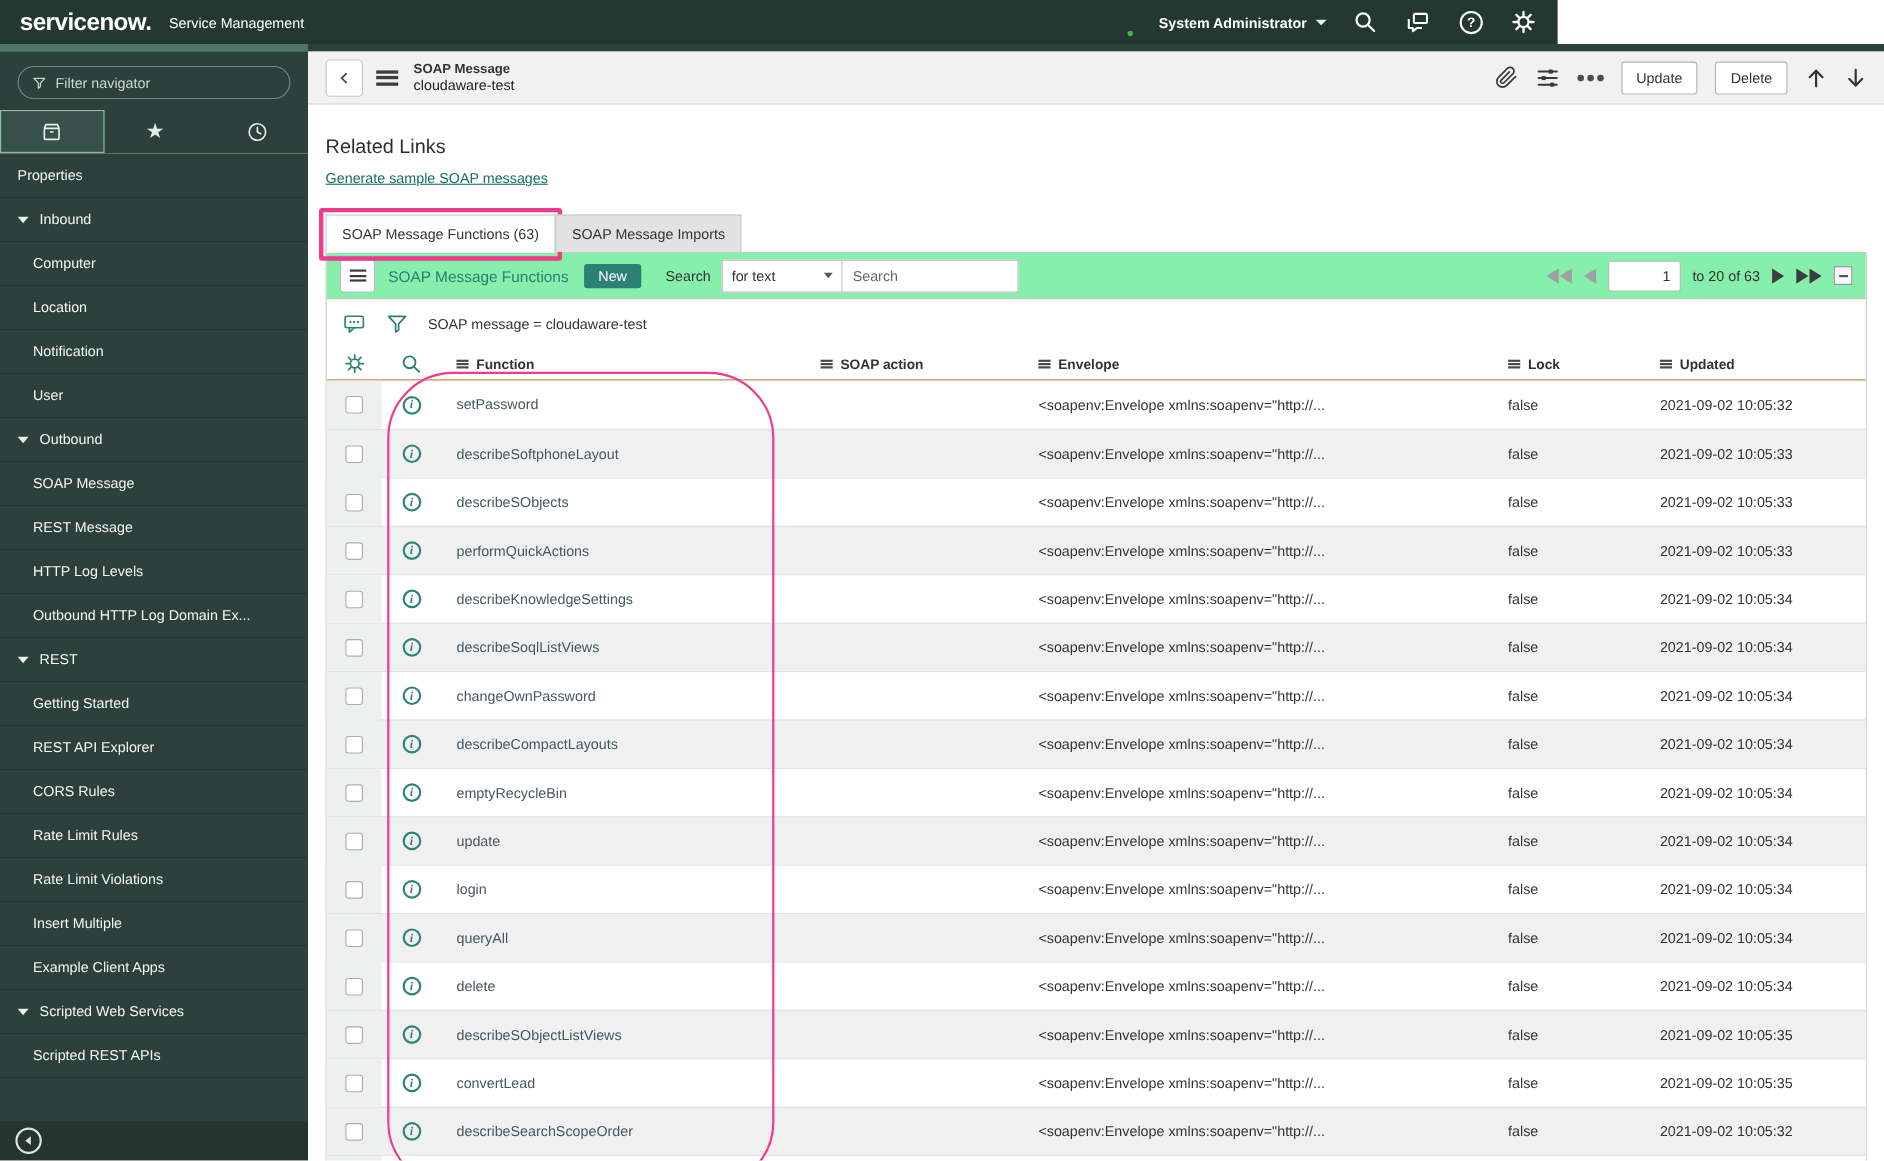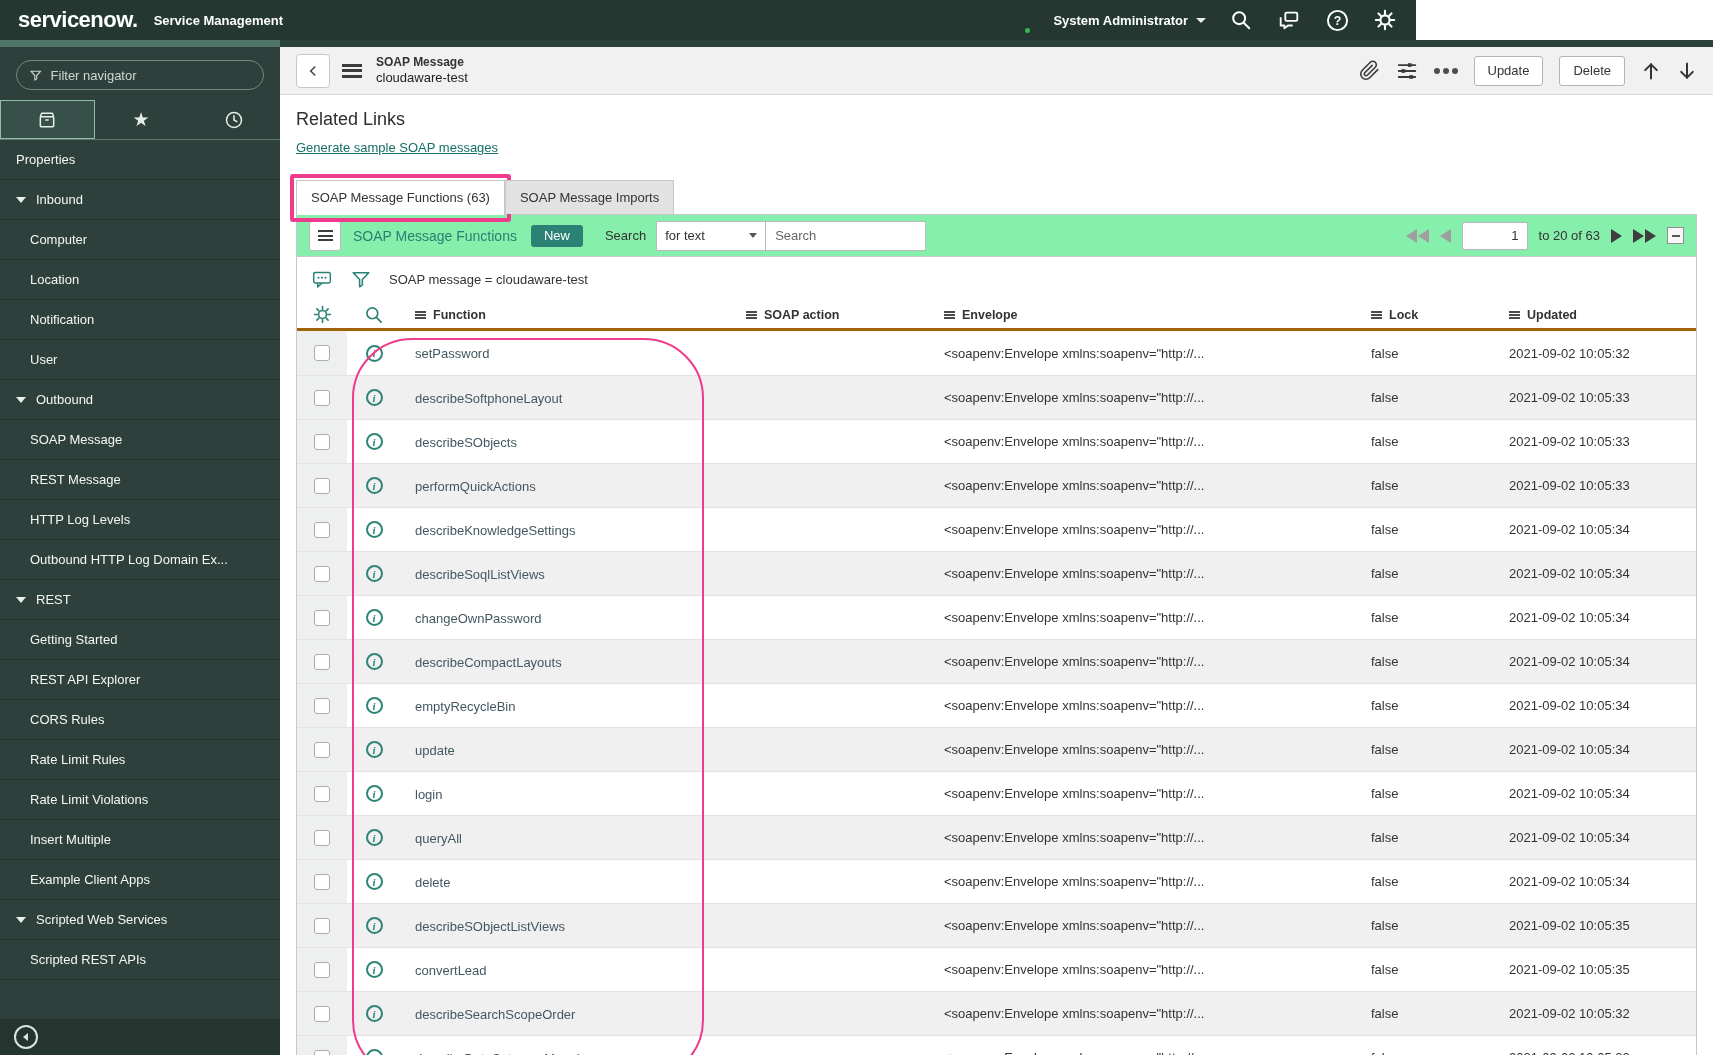--- a/index.html
+++ b/index.html
@@ -5,21 +5,21 @@
   * { margin:0; padding:0; box-sizing:border-box; }
   html,body { width:1713px; height:1055px; overflow:hidden; background:#fff;
     font-family:"Liberation Sans", sans-serif; }
   body { position:relative; }
 
   
   .banner { position:absolute; left:0; top:0; width:1416px; height:40px; background:#243831;
     display:flex; align-items:center; padding:0 18px; color:#fff; z-index:10; }
   .logo { font-size:22px; font-weight:700; letter-spacing:-0.5px; color:#fff; }
   .logo .dot { font-weight:700; }
-  .product { font-size:13px; font-weight:700; margin-left:16px;text-align:right; }
+  .product { font-size:13px; font-weight:400; margin-left:16px;text-align:right; }
   .banner-right { margin-left:auto; display:flex; align-items:center; gap:22px; }
   .avatar-wrap { position:relative; width:28px; height:28px; }
   .avatar { width:28px; height:28px; border-radius:50%;
     background:radial-gradient(circle at 50% 38%, #e8c9a8 0 38%, #9a7b5e 62%, #5f4a38 100%); }
   .status-dot { position:absolute; right:-1px; bottom:-1px; width:9px; height:9px; border-radius:50%;
     background:#3cb54a; border:2px solid #243831; }
   .user-name { font-size:13px; font-weight:700; display:flex; align-items:center; gap:8px; }
   .caret-down { width:0; height:0; border-left:5px solid transparent; border-right:5px solid transparent;
     border-top:5px solid #e8efec; display:inline-block; }
   .banner-icon { display:flex; align-items:center; justify-content:center; width:26px; height:26px; cursor:pointer; }
@@ -67,21 +67,21 @@
   .rec-title { line-height:1.25; margin-left:2px; }
   .rec-title .t1 { font-size:12px; font-weight:700; color:#333; }
   .rec-title .t2 { font-size:13px; color:#222; }
   .hdr-actions { margin-left:auto; display:flex; align-items:center; gap:16px; }
   .dots3 { display:flex; gap:3px; }
   .dots3 span { width:6px; height:6px; border-radius:50%; background:#4d4d4d; display:block; }
   .btn { background:#fff; border:1px solid #b5b5b5; border-radius:3px; height:30px; padding:0 13px;
     font-size:13px; color:#333; cursor:pointer; font-family:"Liberation Sans", sans-serif; }
 
   .body-area { padding:14px 16px 0 16px; position:relative; }
-  .related-heading { font-size:18px; font-weight:400; color:#2e2e2e; margin-top:0; }
+  .related-heading { font-size:18px; font-weight:400; color:#2e2e2e; margin-top:14px; }
   .sample-link { display:inline-block; margin-top:10px; font-size:13px; color:#157065;
     text-decoration:underline; cursor:pointer; }
 
   
   .tab-row { display:flex; align-items:flex-end; margin-top:24px; position:relative; z-index:3; }
   .tab { font-size:13px; color:#333; padding:9px 14px; border:1px solid #c8c8c8; border-bottom:none;
     cursor:pointer; position:relative; }
   .tab.active { background:#fff; margin-bottom:-1px; padding-bottom:10px; }
   .tab.inactive { background:#e2e2e2; }
   .anno-rect { position:absolute; inset:-7px; border:4px solid #f03a8c; border-radius:3px; pointer-events:none; }
@@ -113,21 +113,21 @@
     padding:0 8px; font-size:13px; color:#333; font-family:"Liberation Sans", sans-serif; }
   .range-text { font-size:13px; color:#333; }
   .minimize-btn { width:17px; height:17px; border:1px solid #8f8f8f; background:#f7f7f7; display:flex;
     align-items:center; justify-content:center; cursor:pointer; }
   .minimize-btn i { width:8px; height:2px; background:#555; display:block; }
 
   .filter-row { height:44px; display:flex; align-items:center; padding:0 14px; gap:18px; }
   .filter-text { font-size:13px; color:#333; cursor:pointer; }
 
   .grid-row { display:grid; grid-template-columns:50px 54px 331px 198px 427px 138px 1fr; align-items:center; }
-  .thead { height:30px; border-bottom:3px solid #a16207; }
+  .thead { height:30px; border-bottom:1px solid #a16207; }
   .th-label { display:flex; align-items:center; gap:7px; font-size:12.5px; font-weight:700; color:#333;
     cursor:pointer; padding-left:14px; }
   .cell-center { display:flex; align-items:center; justify-content:center; }
   .trow { height:44px; border-top:1px solid #e2e2e2; background:#fff; }
   .trow:first-child { border-top:none; }
   .trow.alt { background:#f0f0f0; }
   .cell-check { height:100%; display:flex; align-items:center; justify-content:center; background:#eef0ef; }
   .checkbox { width:16px; height:16px; background:#fff; border:1px solid #adadad; border-radius:3px; cursor:pointer; }
   .info-i { width:17px; height:17px; border:2px solid #2e8577; border-radius:50%; color:#2e8577;
     display:flex; align-items:center; justify-content:center; font-size:11px; font-weight:700; font-style:italic;

